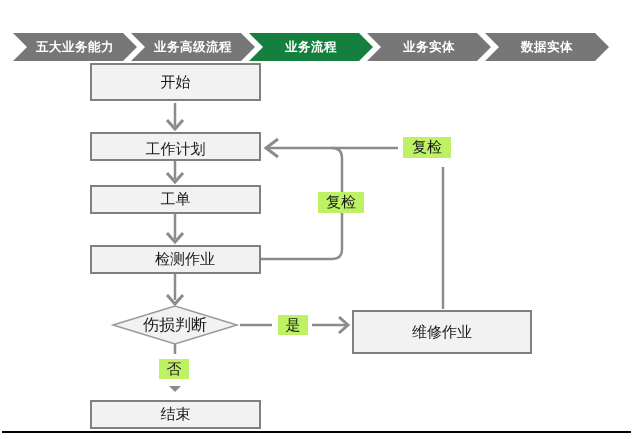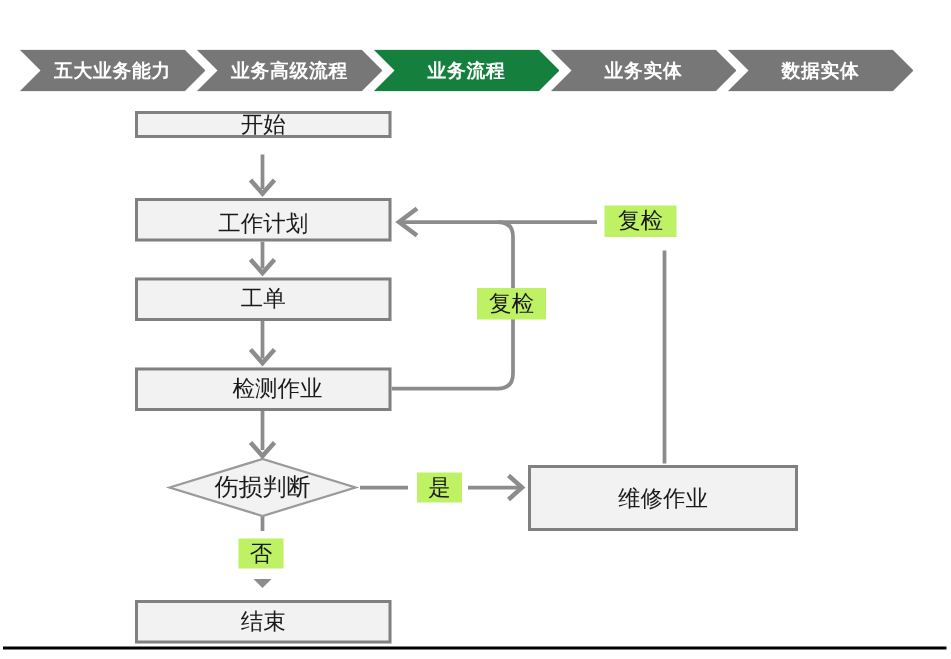--- a/index.html
+++ b/index.html
@@ -85,21 +85,21 @@
       <polyline points="278,139 266,148 278,157" stroke-width="3"></polyline>
 
       <path d="M443,309 L443,167"></path>
     </g>
 
     <polygon points="113,325 175,306 237,325 175,344" fill="#F2F2F2" stroke="#9A9A9A" stroke-width="1.5"></polygon>
 
     <polygon points="169,386 181,386 175,392" fill="#8C8C8C"></polygon>
   </svg>
 
-  <div class="node" style="left:90px;top:74px;width:171px;height:18px;">
+  <div class="node" style="left:90px;top:63px;width:171px;height:38px;">
       <span>开始</span>
     </div>
   <div class="node" style="left:90px;top:132px;width:171px;height:29px;align-items:flex-end;">
       <span>工作计划</span>
     </div>
   <div class="node" style="left:90px;top:185px;width:171px;height:29px;">
       <span>工单</span>
     </div>
   <div class="node" style="left:90px;top:245px;width:171px;height:29px;padding-left:19px;">
       <span>检测作业</span>

